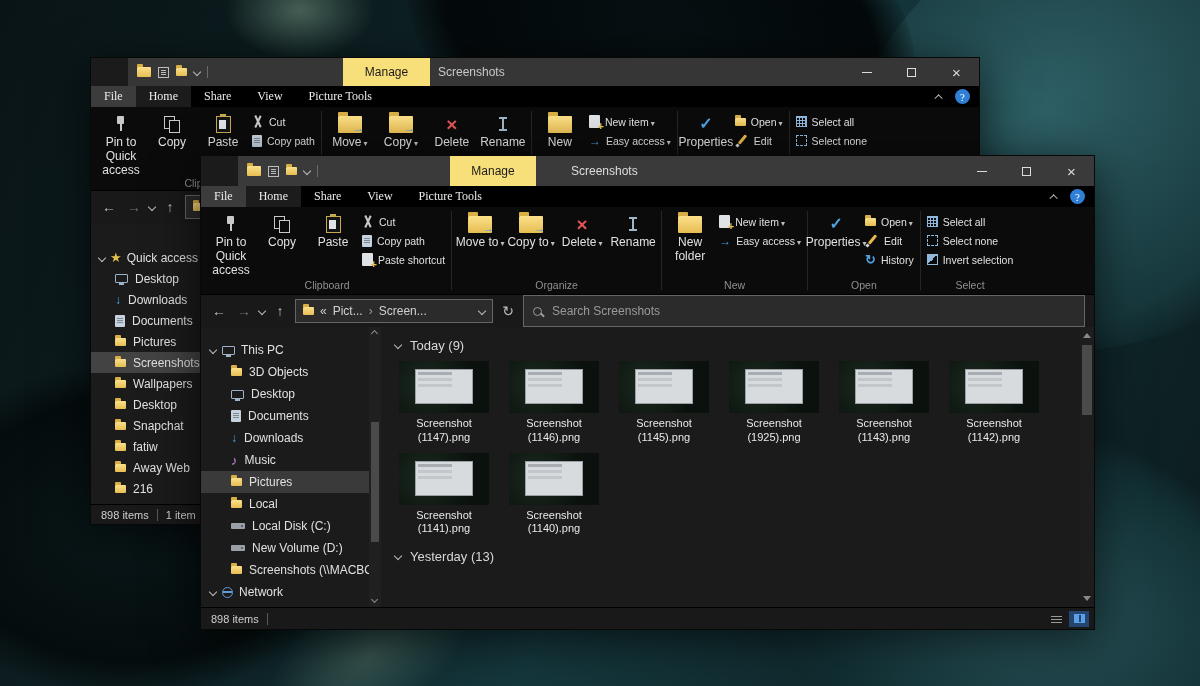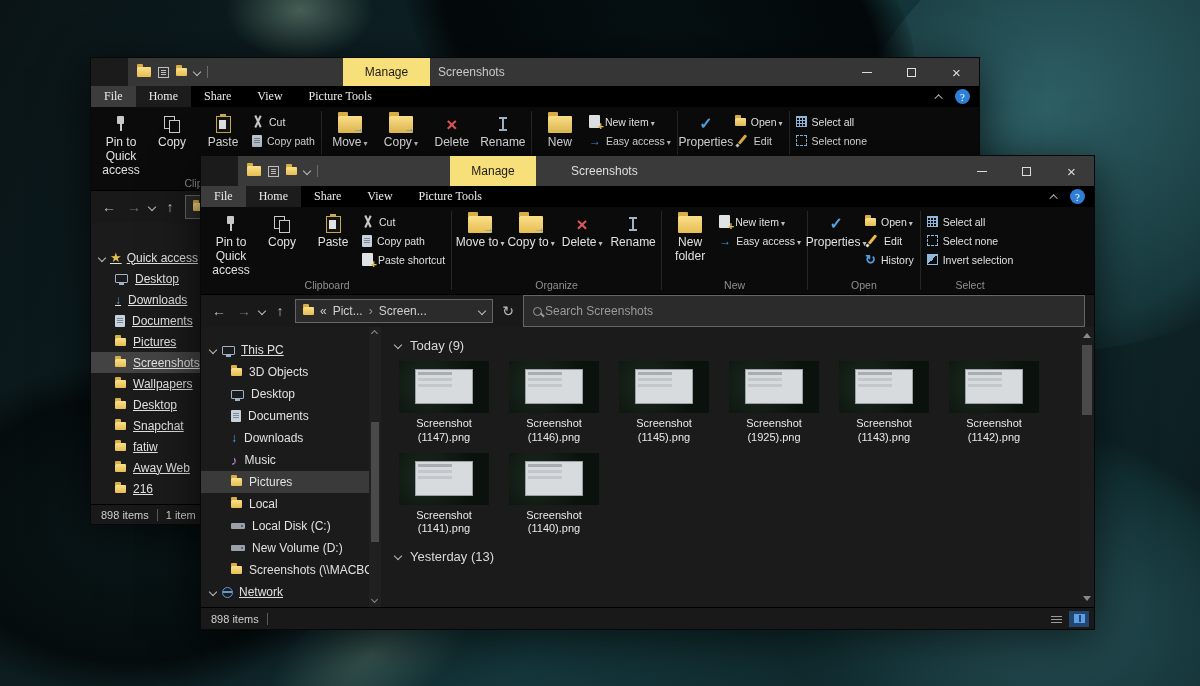--- a/index.html
+++ b/index.html
@@ -135,29 +135,29 @@
   .i-qgrid { width:11px; height:11px; border:1px solid #bdbdbd; }
   .i-qgrid::after { content:""; position:absolute; left:2px; top:2px; width:5px; height:1px; background:#bdbdbd; box-shadow:0 2px 0 #bdbdbd, 0 4px 0 #bdbdbd; }
 
   
   .addr { height:32px; display:flex; align-items:center; gap:5px; padding:0 8px; background:#191919; flex:0 0 auto; }
   .crumbbox { height:24px; background:#2b2b2b; border:1px solid #666; display:flex; align-items:center;
     gap:6px; padding:0 7px; color:#d0d0d0; }
   .front .crumbbox { flex:0 0 198px; }
   .csep { color:#9a9a9a; }
   .searchbox { flex:1; height:32px; background:#2b2b2b; border:1px solid #666; display:flex; align-items:center;
-    gap:3px; padding:0 9px; margin-right:1px; }
+    gap:10px; padding:0 9px; margin-right:1px; }
   .searchbox input { flex:1; background:transparent; border:0; outline:0; color:#bdbdbd; font-size:12px; font-family:"Liberation Sans",sans-serif; }
   .searchbox input::placeholder { color:#9a9a9a; }
 
   
   .fbody { flex:1; display:flex; position:relative; overflow:hidden; background:#1b1b1b; }
   .sidebar { width:168px; padding-top:12px; overflow:hidden; flex:0 0 auto; }
   .nav { height:22px; display:flex; align-items:center; gap:7px; padding-left:30px; color:#e0e0e0; white-space:nowrap; }
-  .nav.root { padding-left:9px; gap:6px;text-decoration:underline; }
+  .nav.root { padding-left:9px; gap:6px; }
   .nav.sel { background:#3a3a3a; }
   .sb-scroll { width:12px; background:#202020; position:relative; flex:0 0 auto; }
   .sb-thumb { position:absolute; left:2px; right:2px; background:#4a4a4a; }
   .cv-s { width:5px; height:5px; border-right:1.5px solid #8a8a8a; border-bottom:1.5px solid #8a8a8a; position:absolute; left:3px; }
   .cv-s.up { transform:rotate(-135deg); top:4px; } .cv-s.dn { transform:rotate(45deg); bottom:5px; }
   .content { flex:1; padding:6px 6px 0 14px; position:relative; overflow:hidden; }
   .ghead { display:flex; align-items:center; gap:9px; color:#d8d8d8; font-size:13px; height:24px; }
   .trow { display:flex; gap:12px; margin:4px 0 8px; }
   .tile { width:98px; display:flex; flex-direction:column; align-items:center; gap:4px; }
   .thumb { width:90px; height:52px; position:relative;
@@ -180,21 +180,21 @@
   .vic { width:20px; height:16px; display:flex; align-items:center; justify-content:center; }
   .vic.active { background:#23456e; }
   .i-vlist { width:11px; height:9px; background:repeating-linear-gradient(0deg,#9a9a9a 0 1px, rgba(0,0,0,0) 1px 3px); }
   .i-vthumb { width:11px; height:9px; border:1px solid #5aa0e8;
     background:repeating-linear-gradient(90deg,#5aa0e8 0 4px, rgba(0,0,0,0) 4px 6px); }
 
   
   .back .ribbon, .back .addr, .back .bsidebar, .back .statusbar { position:absolute; left:0; right:0; }
   .back .ribbon { top:49px; }
   .back .addr { top:133px; }
-  .bsidebar { top:175px; bottom:28px; width:168px; padding-top:14px; overflow:hidden;text-decoration:underline; }
+  .bsidebar { top:175px; bottom:28px; width:168px; padding-top:14px; overflow:hidden; }
   .bnav { height:21px; display:flex; align-items:center; gap:7px; padding-left:24px; color:#e0e0e0; white-space:nowrap; }
   .bnav.root { padding-left:8px; gap:5px; }
   .bnav.sel { background:#434343; }
   .back .statusbar { bottom:0; height:20px; }
   .back .crumbbox { flex:1; margin-right:4px; }
 </style>
 </head>
 <body>
 
 <div class="stage">

